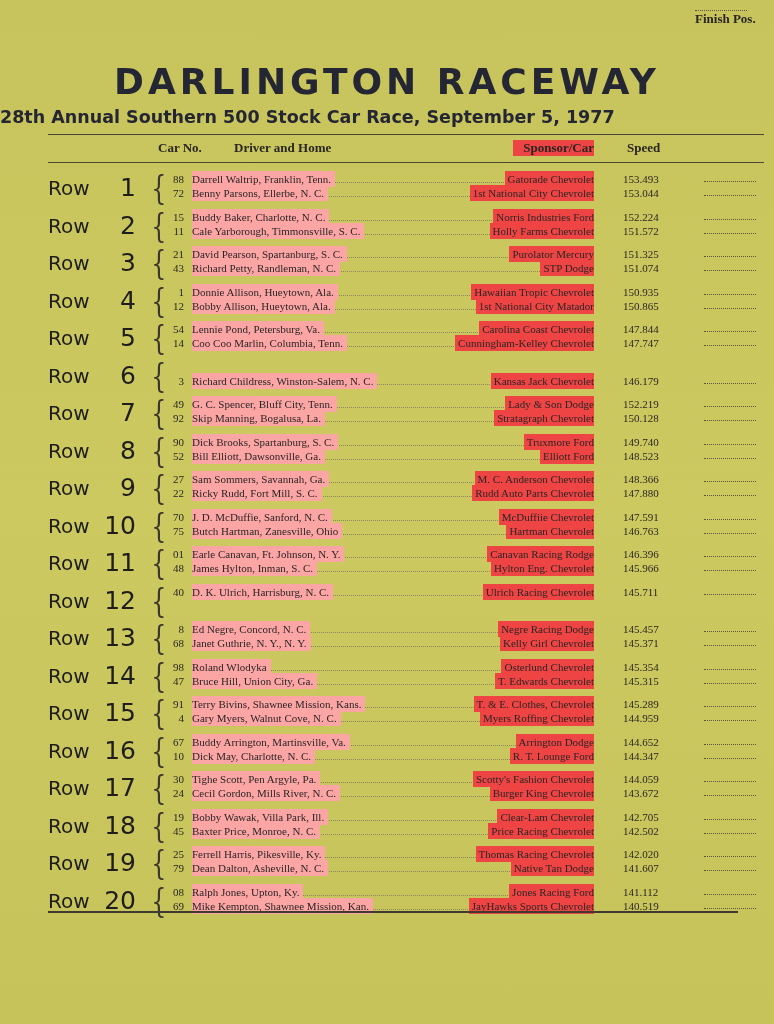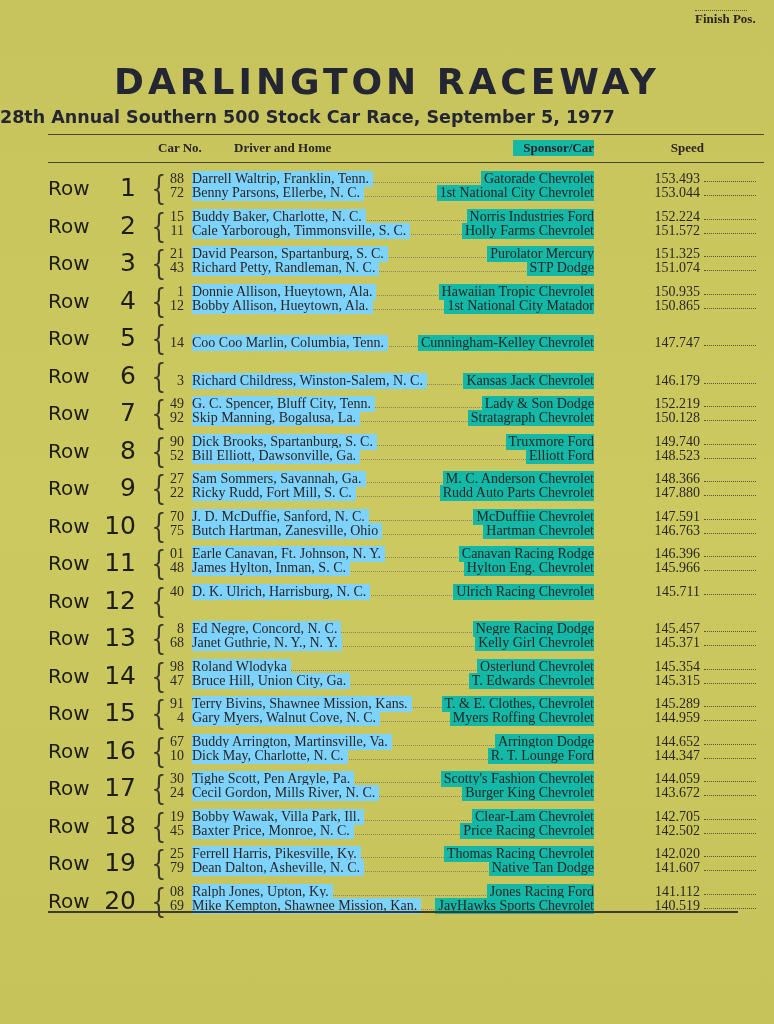--- a/index.html
+++ b/index.html
@@ -105,21 +105,21 @@
       font-size: 34px;
       line-height: 36px;
       color: #3a3630;
       transform: scaleX(0.7);
     }
     .entry {
       position: absolute;
       left: 0;
       height: 16px;
       width: 774px;
-      font-size: 14px;
+      font-size: 11px;
       line-height: 16px;
       color: #2a2624;
     }
     .entry.e0 { top: 0px; }
     .entry.e1 { top: 14px; }
     .carno {
       position: absolute;
       left: 160px;
       width: 24px;
       text-align: right;
@@ -135,37 +135,36 @@
       left: 192px;
       width: 402px;
       top: 11px;
       height: 0;
       border-top: 1.5px dotted #8a8660;
     }
     .driver-txt {
       position: absolute;
       left: 192px;
       padding-right: 4px;
-      background: #7dd3fc;
+      background: #fca5a5;
       white-space: nowrap;
     }
     .sponsor {
       position: absolute;
       right: 180px;
       padding-left: 3px;
-      background: #14b8a6;
+      background: #ef4444;
       white-space: nowrap;
       text-align: right;
     }
     .speed {
       position: absolute;
       left: 623px;
       width: 48px;
-      text-align: right;
-      margin-left: 29px;
+      text-align: left;
     }
     .finish {
       position: absolute;
       left: 704px;
       width: 52px;
       top: 10px;
       height: 0;
       border-top: 1px dotted #5a563e;
     }
   </style>
@@ -266,20 +265,28 @@
           <span class="driver-txt">Bobby Allison, Hueytown, Ala.</span>
           <span class="sponsor">1st National City Matador</span>
           <span class="speed">150.865</span>
           <span class="finish"></span>
         </div>
       </div>
       <div class="row-group" style="top: 321px;">
         <span class="row-label">Row</span>
         <span class="row-num">5</span>
         <span class="brace">{</span>
+        <div class="entry e0">
+          <span class="carno">54</span>
+          <span class="dline"></span>
+          <span class="driver-txt">Lennie Pond, Petersburg, Va.</span>
+          <span class="sponsor">Carolina Coast Chevrolet</span>
+          <span class="speed">147.844</span>
+          <span class="finish"></span>
+        </div>
         <div class="entry e1">
           <span class="carno">14</span>
           <span class="dline"></span>
           <span class="driver-txt">Coo Coo Marlin, Columbia, Tenn.</span>
           <span class="sponsor">Cunningham-Kelley Chevrolet</span>
           <span class="speed">147.747</span>
           <span class="finish"></span>
         </div>
       </div>
       <div class="row-group" style="top: 358.5px;">

